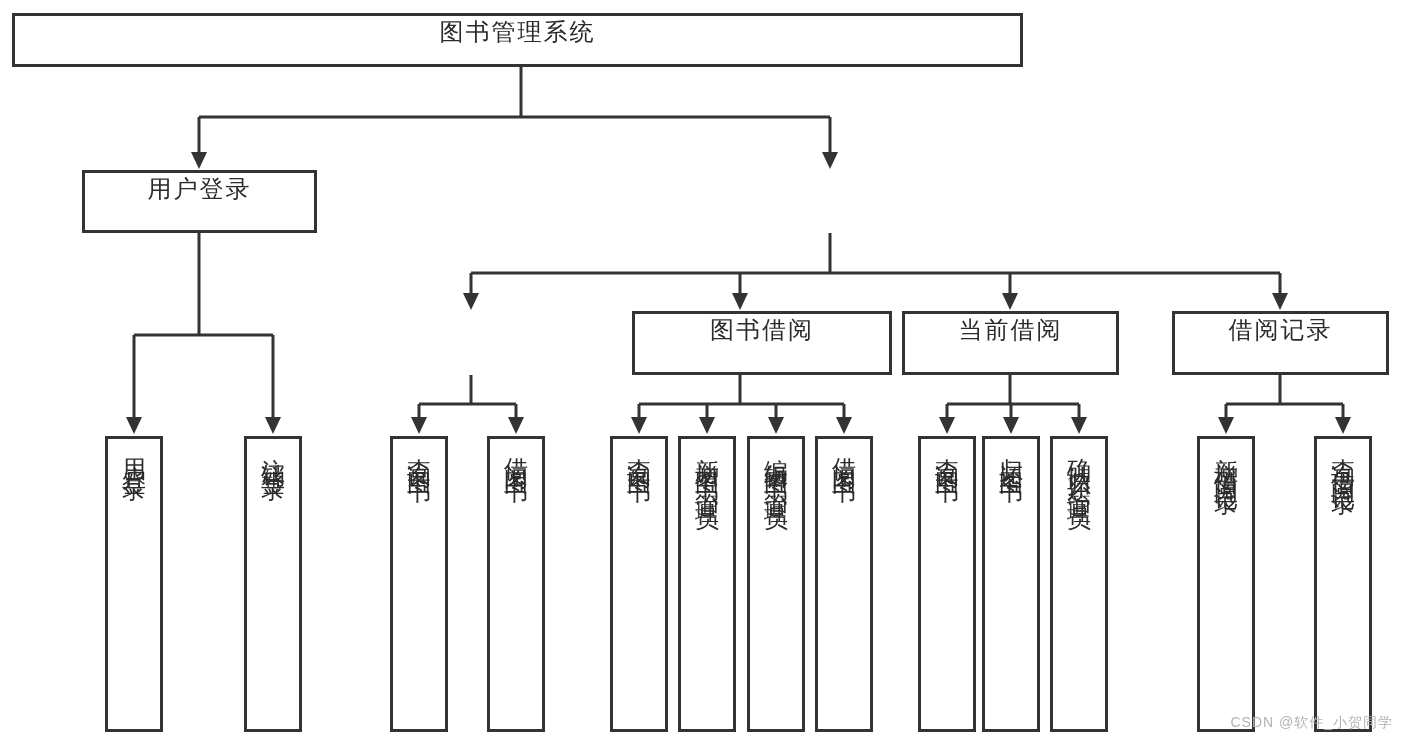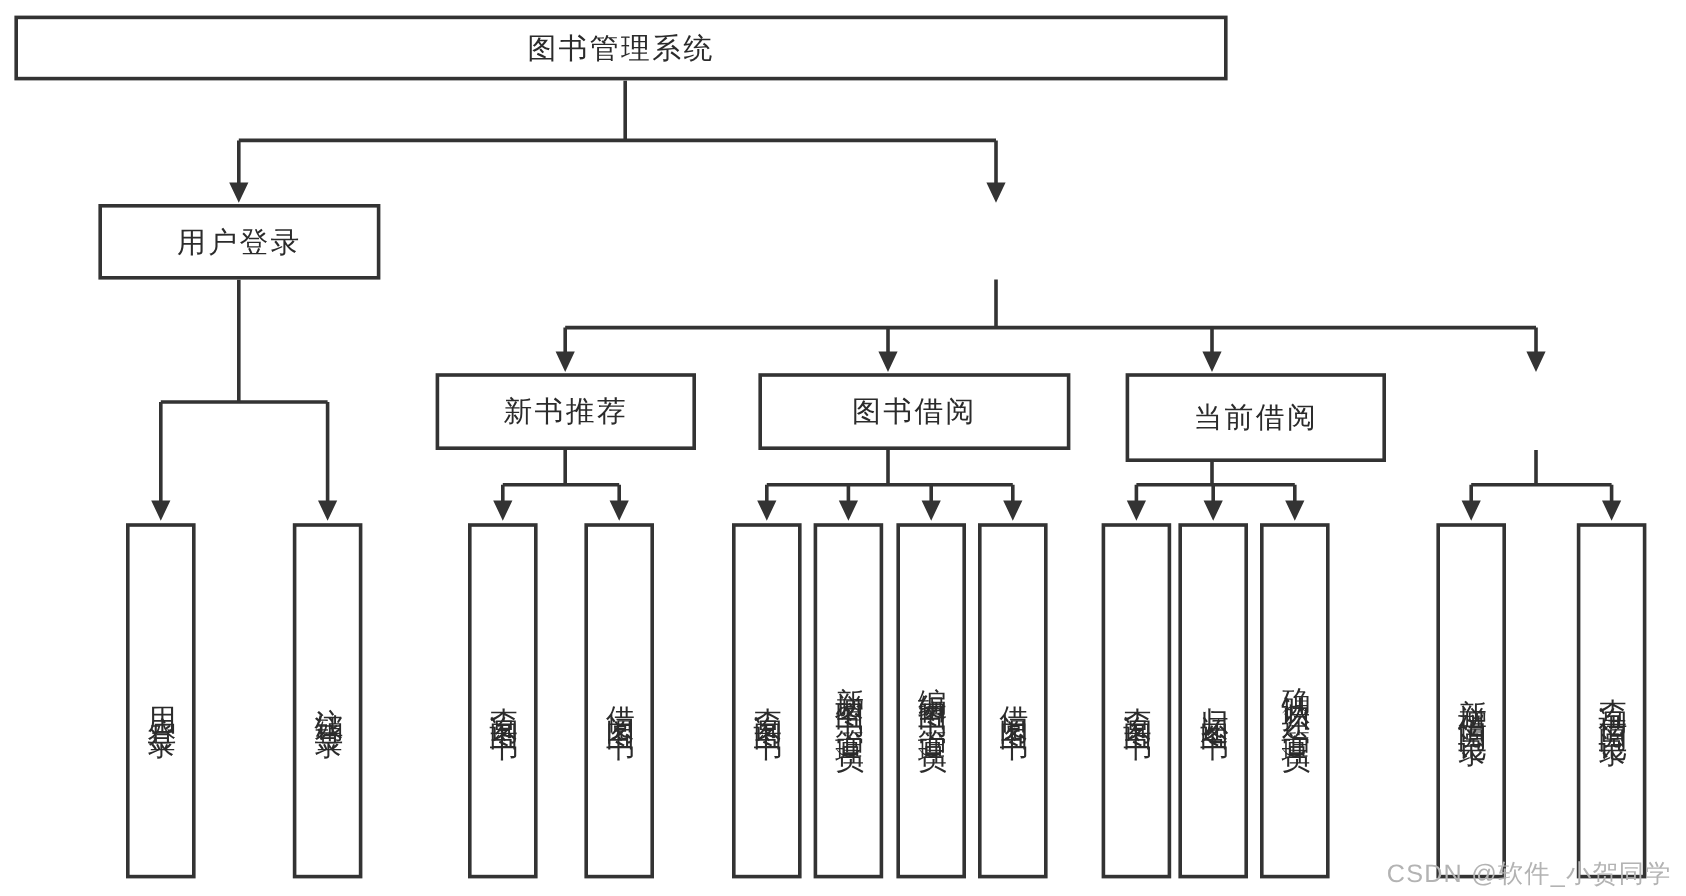--- a/index.html
+++ b/index.html
@@ -18,21 +18,21 @@
     overflow:hidden;
   }
   .connectors{
     position:absolute;left:0;top:0;
     pointer-events:none;
   }
   .node{
     position:absolute;
     background:#fff;
     border:3px solid var(--line);
-    display:flex;align-items:center;justify-content:center;
+    display:flex;justify-content:center;
     color:var(--text);
   }
   .box-h{
     font-size:24px;
     letter-spacing:2px;
     white-space:nowrap;
   }
   .box-v{
     width:58px;height:296px;
     top:436px;
@@ -42,21 +42,21 @@
     text-orientation:mixed;
     font-size:24px;
     line-height:52px;
     letter-spacing:7px;
     white-space:nowrap;
     color:var(--text);
   }
   .watermark{
     position:absolute;
     top:714px;right:12px;
-    font-size:21px;
+    font-size:14px;
     letter-spacing:1px;
     color:var(--wm);
     white-space:nowrap;
     z-index:5;
   }
 </style>
 </head>
 <body>
 
 <div class="canvas">
@@ -117,28 +117,28 @@
   </svg>
 
   <div class="node box-h" style="left:12px;top:13px;width:1011px;height:54px">
     <span>图书管理系统</span>
   </div>
 
   <div class="node box-h" style="left:82px;top:170px;width:235px;height:63px">
     <span>用户登录</span>
   </div>
 
-  <div class="node box-h" style="left:363px;top:311px;width:217px;height:64px">
-    <span>新书推荐</span>
-  </div>
   <div class="node box-h" style="left:632px;top:311px;width:260px;height:64px">
     <span>图书借阅</span>
   </div>
-  <div class="node box-h" style="left:938px;top:311px;width:217px;height:74px">
+  <div class="node box-h" style="left:902px;top:311px;width:217px;height:64px">
     <span>当前借阅</span>
+  </div>
+  <div class="node box-h" style="left:1172px;top:311px;width:217px;height:64px">
+    <span>借阅记录</span>
   </div>
 
   <div class="node box-v" style="left:105px">
     <span class="vlabel">用户登录</span>
   </div>
   <div class="node box-v" style="left:244px">
     <span class="vlabel">注销登录</span>
   </div>
   <div class="node box-v" style="left:390px">
     <span class="vlabel">查询图书</span>

